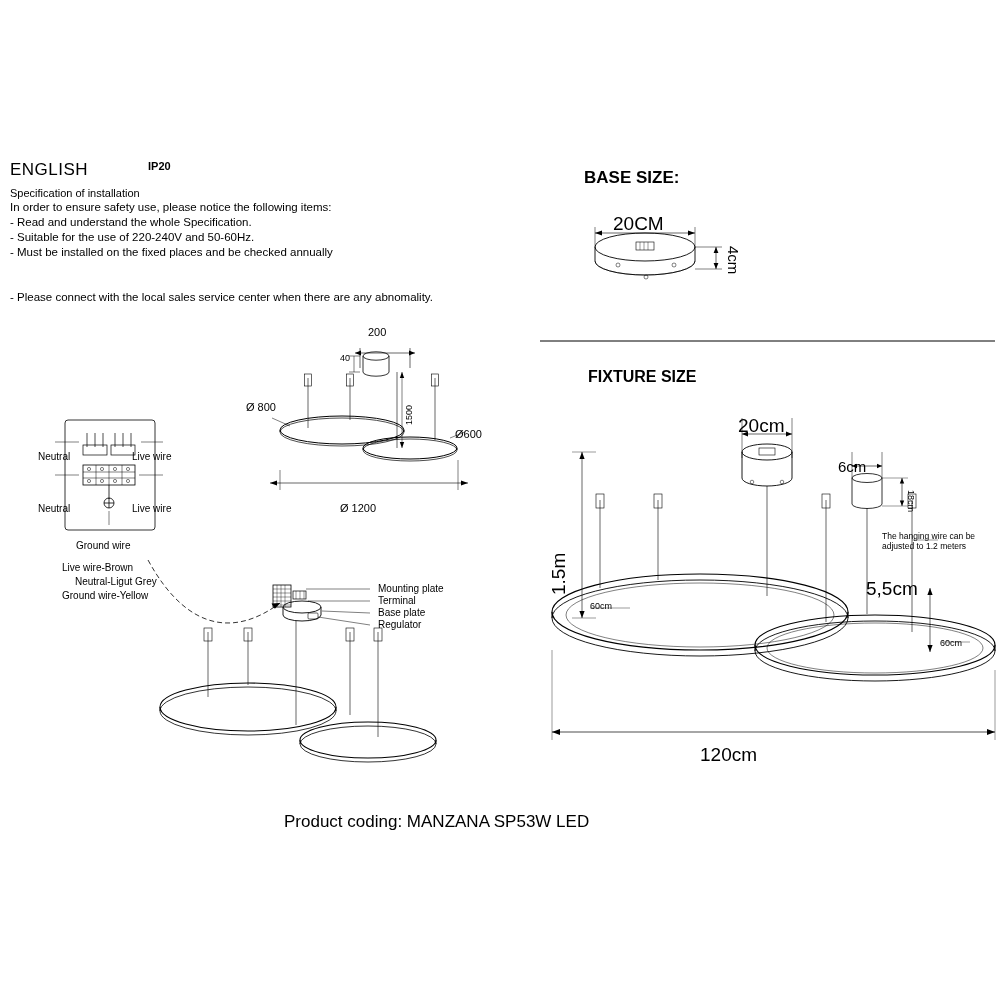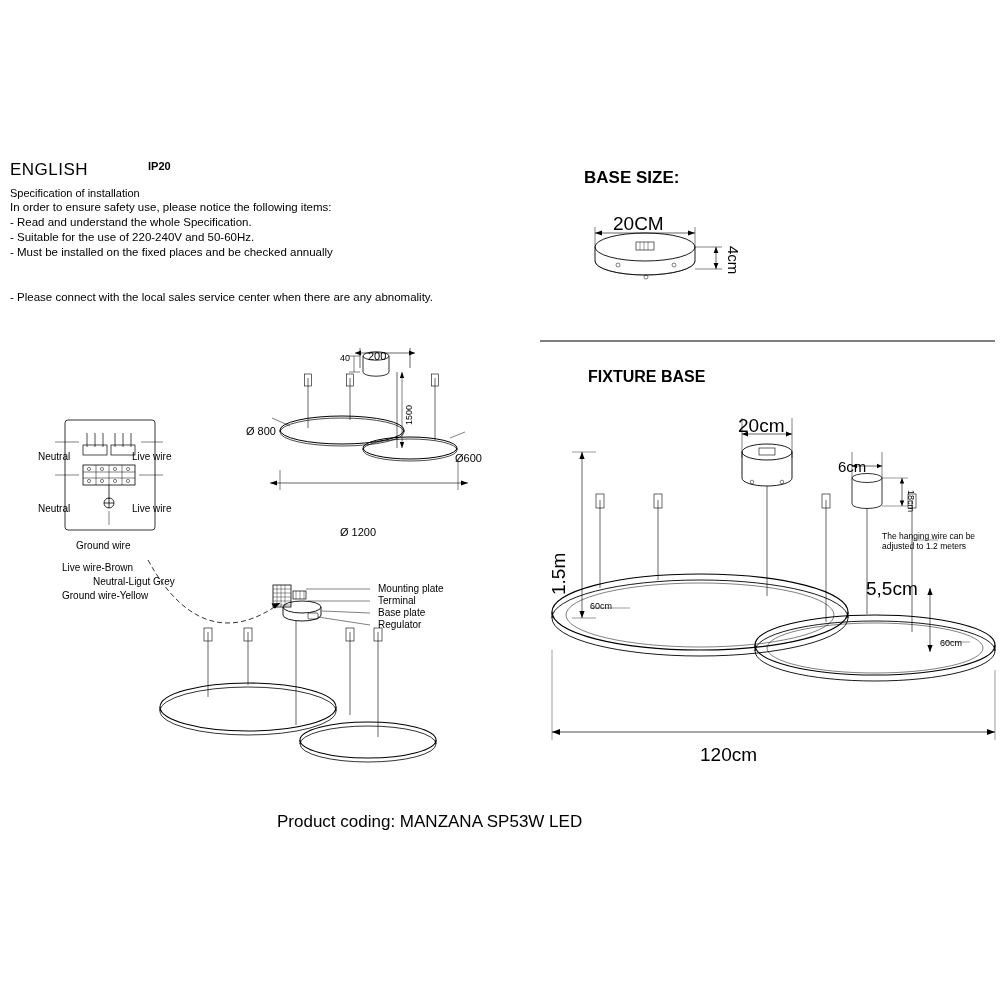--- a/index.html
+++ b/index.html
@@ -6,21 +6,21 @@
   body{width:1000px;height:1000px;font-family:"Liberation Sans",sans-serif;color:#000;}
   #sheet{position:relative;width:1000px;height:1000px;overflow:hidden;}
   .abs{position:absolute;}
   .t{position:absolute;white-space:pre;line-height:1.15;}
   .eng-title{font-size:17px;letter-spacing:.5px;}
   .ip{font-size:11px;font-weight:bold;}
   .spec-head{font-size:11px;}
   .spec-line{font-size:11.5px;}
   .sec-title{font-size:17px;font-weight:bold;}
   .sec-title-2{font-size:16px;font-weight:bold;}
-  .dim{font-size:11px;margin-top:24px;}
+  .dim{font-size:11px;}
   .dim-sm{font-size:9px;}
   .dim-lg{font-size:19px;}
   .dim-md{font-size:15px;}
   .lbl{font-size:10px;}
   .lbl-sm{font-size:8.5px;}
   .prod{font-size:17px;}
   .vert{transform-origin:0 0;}
   svg{display:block;}
 </style>
 </head>
@@ -128,21 +128,21 @@
     <line x1="84" y1="60" x2="108" y2="60" stroke="#000" stroke-width="0.5"></line>
     <line x1="54" y1="96" x2="54" y2="110" stroke="#000" stroke-width="0.5"></line>
   </svg>
   <div class="t lbl" style="left:38px;top:451px;">Neutral</div>
   <div class="t lbl" style="left:132px;top:451px;">Live wire</div>
   <div class="t lbl" style="left:38px;top:503px;">Neutral</div>
   <div class="t lbl" style="left:132px;top:503px;">Live wire</div>
   <div class="t lbl" style="left:76px;top:540px;">Ground wire</div>
 
   <div class="t lbl" style="left:62px;top:562px;">Live wire-Brown</div>
-  <div class="t lbl" style="left:62px;top:576px;padding-left:31px;">Neutral-Ligut Grey</div>
+  <div class="t lbl" style="left:44px;top:576px;padding-left:31px;">Neutral-Ligut Grey</div>
   <div class="t lbl" style="left:62px;top:590px;">Ground wire-Yellow</div>
 
   <svg class="abs" style="left:130px;top:525px;" width="320" height="255">
 
     <path d="M18,35 C60,112 110,108 150,78" fill="none" stroke="#000" stroke-width="0.8" stroke-dasharray="5,3"></path>
     <path d="M150,78 l-8.5,0.6 l3.4,5.2 z" fill="#000"></path>
 
     <g>
       <rect x="143" y="60" width="18" height="22" fill="none" stroke="#000" stroke-width="0.8"></rect>
       <path d="M143,64 l18,0 M143,68 l18,0 M143,72 l18,0 M143,76 l18,0 M143,80 l18,0" stroke="#000" stroke-width="0.4"></path>
@@ -221,21 +221,21 @@
 
     <line x1="125" y1="42" x2="152" y2="42" stroke="#000" stroke-width="0.5"></line>
     <line x1="125" y1="64" x2="152" y2="64" stroke="#000" stroke-width="0.5"></line>
     <line x1="146" y1="42" x2="146" y2="64" stroke="#000" stroke-width="0.6"></line>
     <path d="M146,42 l-2.4,6 l4.8,0 z" fill="#000"></path>
     <path d="M146,64 l-2.4,-6 l4.8,0 z" fill="#000"></path>
   </svg>
   <div class="t dim-lg" style="left:613px;top:213px;">20CM</div>
   <div class="t dim-md vert" style="left:742px;top:246px;transform:rotate(90deg);">4cm</div>
 
-  <div class="t sec-title-2" style="left:588px;top:368px;">FIXTURE BASE</div>
+  <div class="t sec-title-2" style="left:588px;top:368px;">FIXTURE SIZE</div>
 
   <svg class="abs" style="left:530px;top:400px;" width="470" height="400">
 
     <line x1="212" y1="18" x2="212" y2="58" stroke="#000" stroke-width="0.5"></line>
     <line x1="262" y1="18" x2="262" y2="58" stroke="#000" stroke-width="0.5"></line>
     <line x1="212" y1="34" x2="262" y2="34" stroke="#000" stroke-width="0.6"></line>
     <path d="M212,34 l6,-2.4 l0,4.8 z" fill="#000"></path>
     <path d="M262,34 l-6,-2.4 l0,4.8 z" fill="#000"></path>
     <ellipse cx="237" cy="52" rx="25" ry="8" fill="none" stroke="#000" stroke-width="0.9"></ellipse>
     <line x1="212" y1="52" x2="212" y2="78" stroke="#000" stroke-width="0.9"></line>
@@ -312,15 +312,15 @@
   <div class="t dim-lg" style="left:738px;top:415px;">20cm</div>
   <div class="t dim-md" style="left:838px;top:458px;">6cm</div>
   <div class="t dim-sm vert" style="left:916px;top:490px;transform:rotate(90deg);">18cm</div>
   <div class="t dim-lg vert" style="left:548px;top:595px;transform:rotate(-90deg);">1.5m</div>
   <div class="t dim-lg" style="left:866px;top:578px;">5,5cm</div>
   <div class="t dim-sm" style="left:590px;top:601px;">60cm</div>
   <div class="t dim-sm" style="left:940px;top:638px;">60cm</div>
   <div class="t dim-lg" style="left:700px;top:744px;">120cm</div>
   <div class="t lbl-sm" style="left:882px;top:532px;width:112px;white-space:normal;">The hanging wire can be adjusted to 1.2 meters</div>
 
-  <div class="t prod" style="left:277px;top:812px;text-align:right;">Product coding: MANZANA SP53W LED</div>
+  <div class="t prod" style="left:284px;top:812px;text-align:right;">Product coding: MANZANA SP53W LED</div>
 
 </div>
 
 </body></html>

